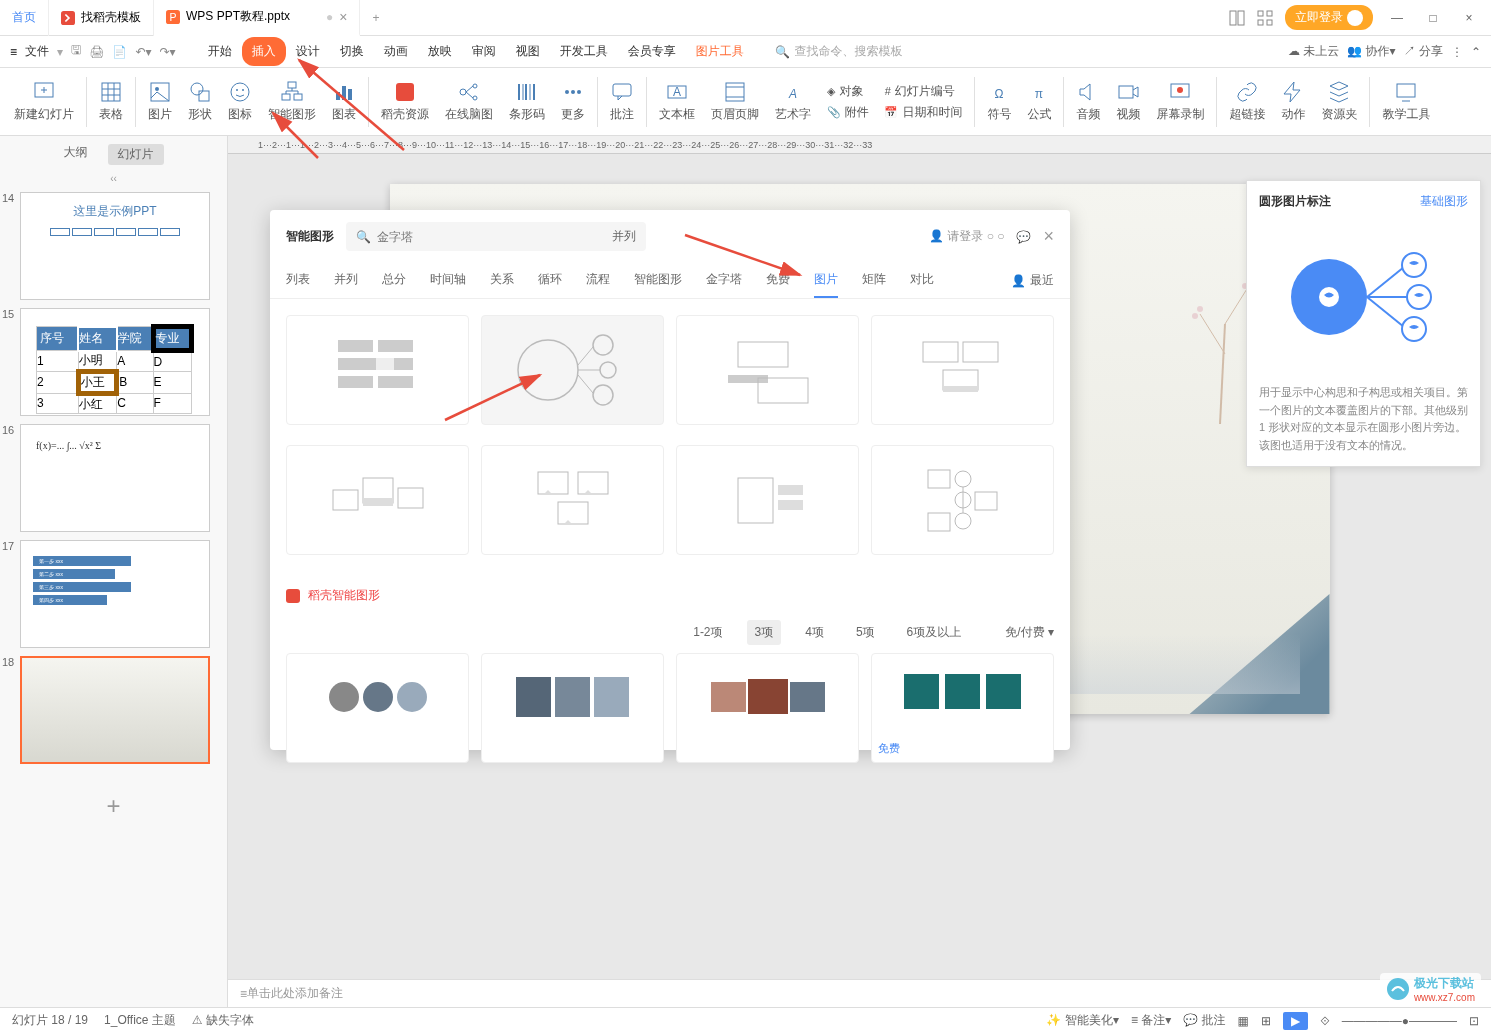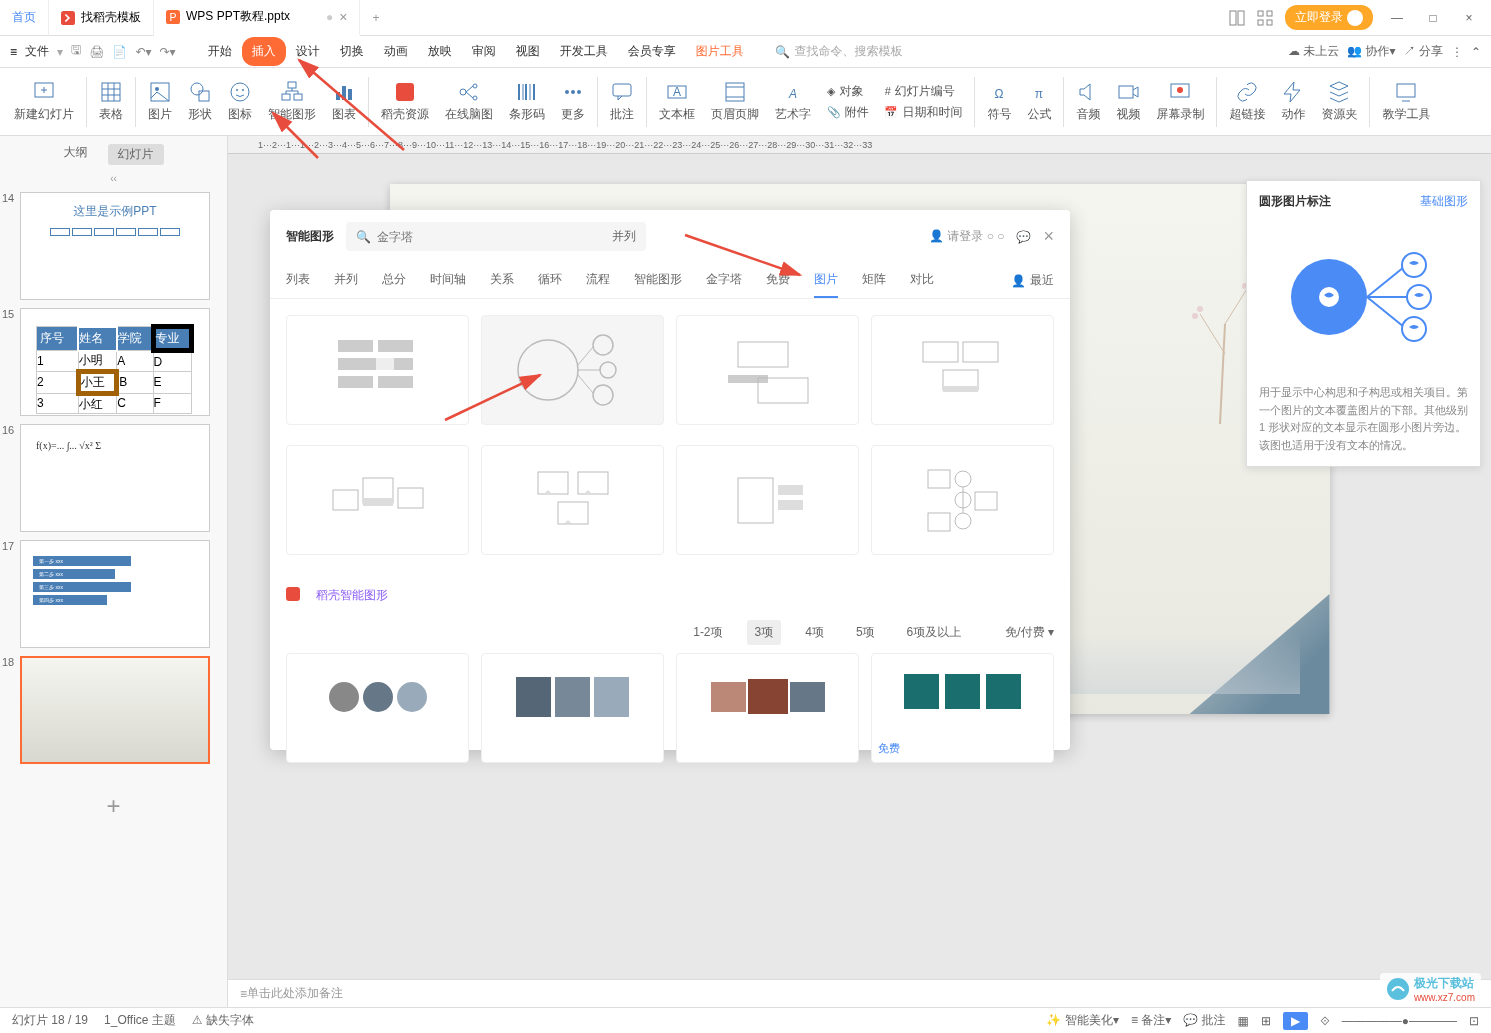--- a/index.html
+++ b/index.html
@@ -52,21 +52,21 @@
 .sa-search input{border:none;background:none;outline:none;flex:1;color:#999}
 .sa-search-label{color:#666}
 .sa-header-right{margin-left:auto;display:flex;align-items:center;gap:12px;color:#999}
 .sa-tabs{display:flex;padding:0 16px;gap:24px;border-bottom:1px solid #eee}
 .sa-tab{padding:8px 0;color:#666;cursor:pointer}
 .sa-tab.active{color:#4a8bf5;border-bottom:2px solid #4a8bf5}
 .sa-recent{margin-left:auto;display:flex;align-items:center;gap:4px;color:#666}
 .sa-grid{display:grid;grid-template-columns:repeat(4,1fr);gap:12px;padding:16px;overflow-y:auto;height:280px}
 .sa-item{height:110px;border:1px solid #eee;border-radius:4px;display:flex;align-items:center;justify-content:center;cursor:pointer;background:#fff}
 .sa-item.hover{background:#f5f5f5}
-.sa-section{padding:8px 16px;display:flex;gap:16px;color:#8b5cf6}
+.sa-section{padding:8px 16px;display:flex;align-items:center;gap:8px;color:#ef4444}
 .sa-filters{display:flex;padding:8px 16px;gap:16px;align-items:center;justify-content:flex-end;color:#666}
 .sa-filter{padding:4px 8px;cursor:pointer}
 .sa-filter.active{background:#eee;border-radius:3px}
 .sa-templates{display:grid;grid-template-columns:repeat(4,1fr);gap:12px;padding:0 16px}
 .sa-tmpl{height:110px;border:1px solid #eee;border-radius:4px;position:relative;background:#fff}
 .sa-free{position:absolute;bottom:6px;left:6px;color:#4a8bf5;font-size:11px}
 .arrow{position:absolute;z-index:15;pointer-events:none}
 .arrow svg{overflow:visible}
 .statusbar{position:absolute;bottom:0;left:0;right:0;height:26px;background:#fff;border-top:1px solid #ddd;display:flex;align-items:center;padding:0 12px;gap:16px;color:#666;font-size:11px}
 .status-right{margin-left:auto;display:flex;align-items:center;gap:12px}

